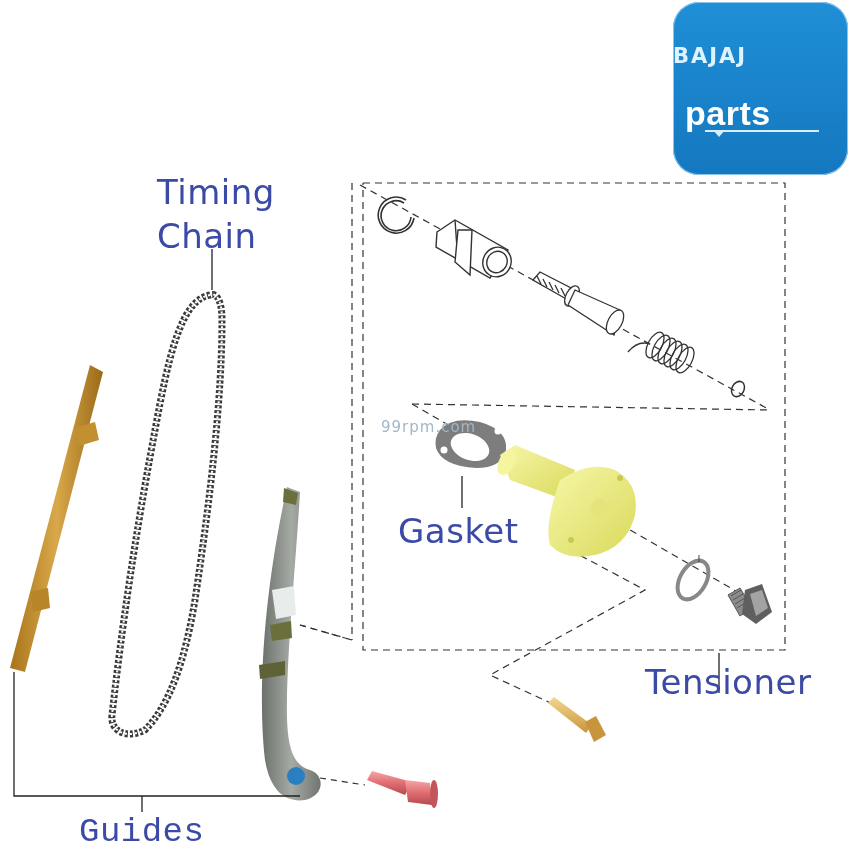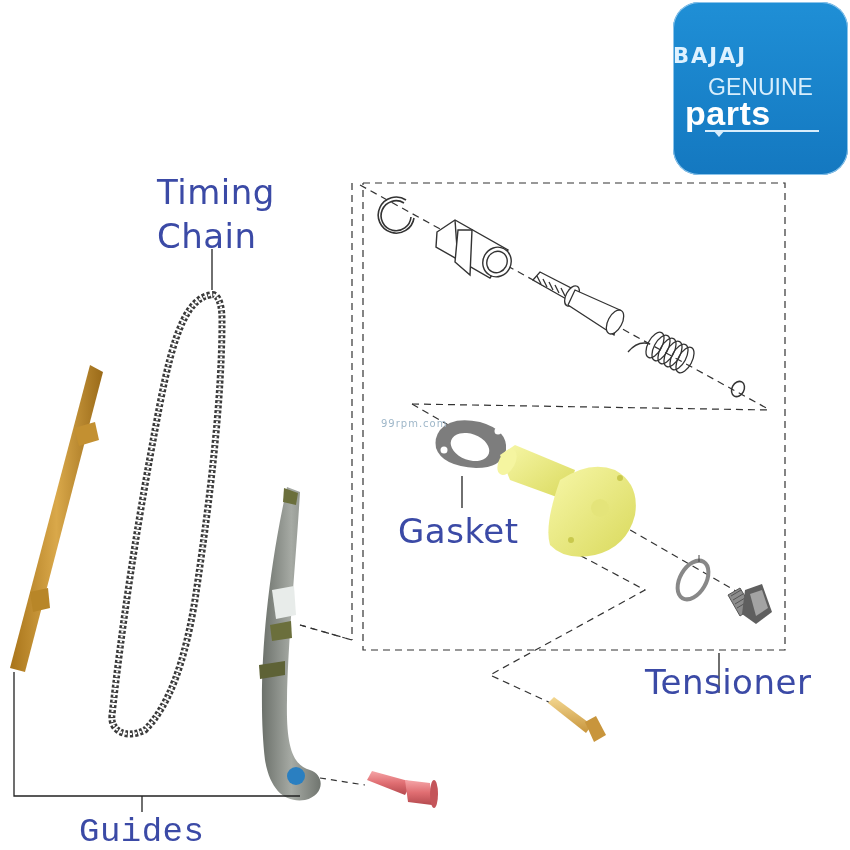--- a/index.html
+++ b/index.html
@@ -5,21 +5,21 @@
   html, body { margin: 0; padding: 0; background: #ffffff; }
   body { width: 850px; height: 850px; position: relative; overflow: hidden; font-family: "DejaVu Sans", sans-serif; }
   .canvas { position: absolute; left: 0; top: 0; width: 850px; height: 850px; }
   .label { position: absolute; color: #3b4aa6; font-family: "DejaVu Sans", sans-serif; font-size: 34px; line-height: 1; white-space: nowrap; letter-spacing: 0.5px; }
   .logo { position: absolute; left: 673px; top: 2px; width: 175px; height: 173px; border-radius: 26px; background: linear-gradient(180deg, #1f8fd6 0%, #1478c0 100%); box-shadow: 0 0 0 1px #8cc4ea inset; }
   .logo-line1 { position: absolute; left: 0; width: 100%; top: 42px; text-align: left; color: #dff2ff; font-family: "DejaVu Sans", sans-serif; font-weight: bold; font-size: 21px; letter-spacing: 2px; }
   .logo-line2 { position: absolute; left: 0; width: 100%; top: 72px; text-align: center; color: #d8eefc; font-family: "Liberation Sans", sans-serif; font-size: 23px; }
   .logo-line3 { position: absolute; left: 12px; width: 100%; top: 92px; text-align: left; color: #ffffff; font-family: "Liberation Sans", sans-serif; font-weight: bold; font-size: 34px; letter-spacing: 0.5px; }
   .logo-rule { position: absolute; left: 32px; top: 128px; width: 114px; height: 2px; background: #d8eefc; }
   .logo-arrow { position: absolute; left: 40px; top: 128px; width: 0; height: 0; border-left: 6px solid transparent; border-right: 6px solid transparent; border-top: 7px solid #d8eefc; }
-  .watermark { position: absolute; left: 381px; top: 418px; font-family: "DejaVu Sans", sans-serif; font-size: 10px; color: #9fb7c9; letter-spacing: 1px; }
+  .watermark { position: absolute; left: 381px; top: 418px; font-family: "DejaVu Sans", sans-serif; font-size: 15px; color: #9fb7c9; letter-spacing: 1px; }
 </style>
 </head>
 <body>
 
 <svg class="canvas" width="850" height="850" viewBox="0 0 850 850" xmlns="http://www.w3.org/2000/svg">
   <defs>
     <linearGradient id="brass" x1="0" y1="0" x2="1" y2="0">
       <stop offset="0" stop-color="#a8741a"></stop>
       <stop offset="0.5" stop-color="#d9a84a"></stop>
       <stop offset="1" stop-color="#9a6a18"></stop>
@@ -160,17 +160,16 @@
 <div class="label" style="left:157px; top:175px;">Timing</div>
 <div class="label" style="left:157px; top:211px;margin-top:8px;">Chain</div>
 <div class="label" style="left:398px; top:514px;">Gasket</div>
 <div class="label" style="left:645px; top:665px;">Tensioner</div>
 <div class="label" style="left:79px; top:815px;font-family:Liberation Mono, monospace;">Guides</div>
 
 <div class="watermark">99rpm.com</div>
 
 <div class="logo">
   <div class="logo-line1">BAJAJ</div>
-  <div class="logo-line2">GENUINE</div>
   <div class="logo-line3">parts</div>
   <div class="logo-rule"></div>
   <div class="logo-arrow"></div>
 </div>
 
 </body></html>

